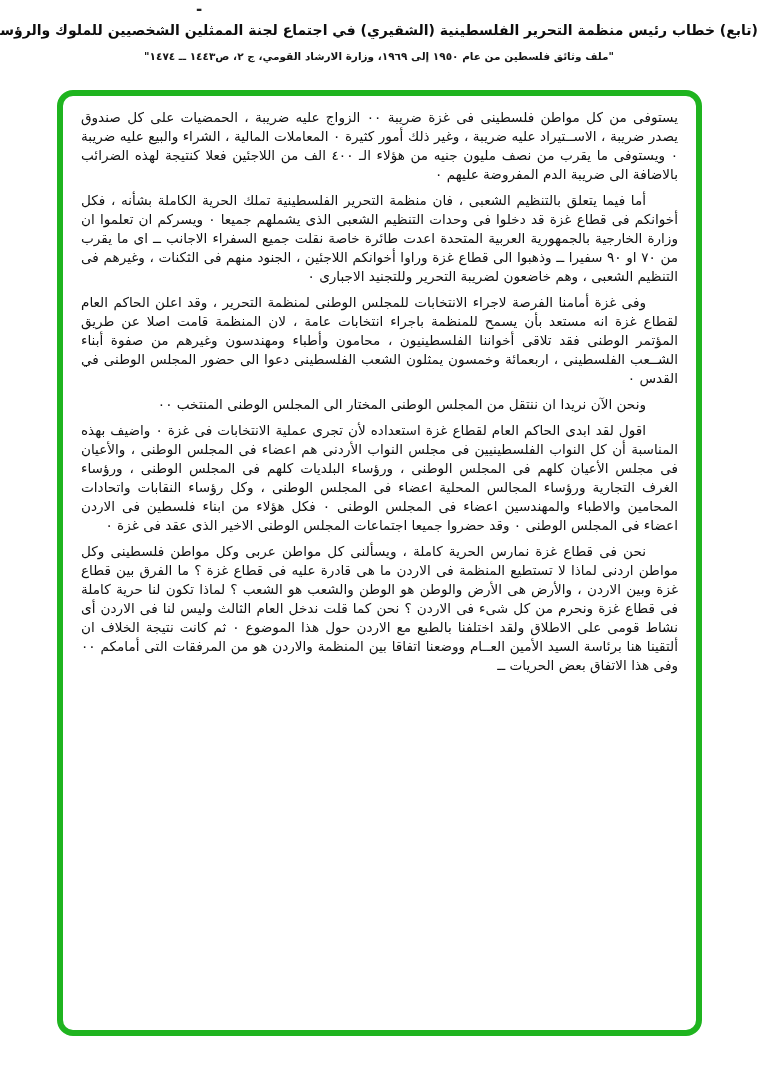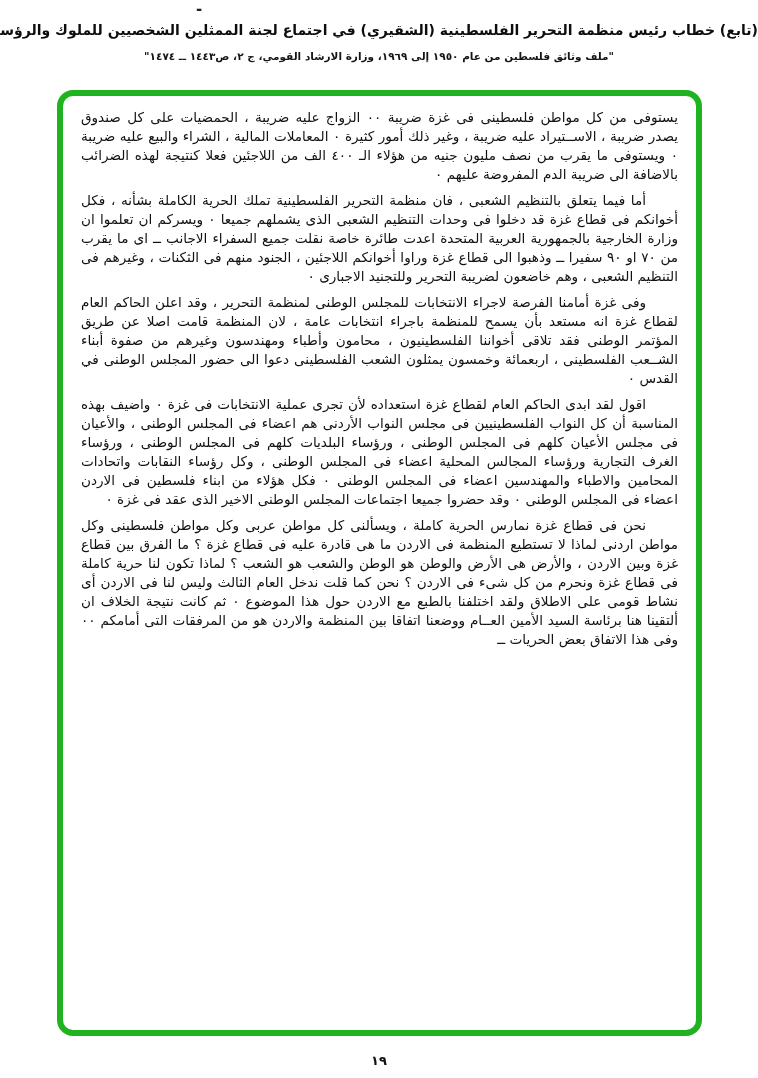--- a/index.html
+++ b/index.html
@@ -94,20 +94,20 @@
 
   <div class="header-title">(تابع) خطاب رئيس منظمة التحرير الفلسطينية (الشقيري) في اجتماع لجنة الممثلين الشخصيين للملوك والرؤساء العرب</div>
 
   <div class="header-source">"ملف وثائق فلسطين من عام ١٩٥٠ إلى ١٩٦٩، وزارة الارشاد القومي، ج ٢، ص١٤٤٣ ــ ١٤٧٤"</div>
 
   <div class="content-frame">
     <div class="content">
         <p class="para">يستوفى من كل مواطن فلسطينى فى غزة ضريبة ٠٠ الزواج عليه ضريبة ، الحمضيات على كل صندوق يصدر ضريبة ، الاســتيراد عليه ضريبة ، وغير ذلك أمور كثيرة ٠ المعاملات المالية ، الشراء والبيع عليه ضريبة ٠ ويستوفى ما يقرب من نصف مليون جنيه من هؤلاء الـ ٤٠٠ الف من اللاجئين فعلا كنتيجة لهذه الضرائب بالاضافة الى ضريبة الدم المفروضة عليهم ٠</p>
         <p class="para">أما فيما يتعلق بالتنظيم الشعبى ، فان منظمة التحرير الفلسطينية تملك الحرية الكاملة بشأنه ، فكل أخوانكم فى قطاع غزة قد دخلوا فى وحدات التنظيم الشعبى الذى يشملهم جميعا ٠ ويسركم ان تعلموا ان وزارة الخارجية بالجمهورية العربية المتحدة اعدت طائرة خاصة نقلت جميع السفراء الاجانب ــ اى ما يقرب من ٧٠ او ٩٠ سفيرا ــ وذهبوا الى قطاع غزة وراوا أخوانكم اللاجئين ، الجنود منهم فى الثكنات ، وغيرهم فى التنظيم الشعبى ، وهم خاضعون لضريبة التحرير وللتجنيد الاجبارى ٠</p>
         <p class="para">وفى غزة أمامنا الفرصة لاجراء الانتخابات للمجلس الوطنى لمنظمة التحرير ، وقد اعلن الحاكم العام لقطاع غزة انه مستعد بأن يسمح للمنظمة باجراء انتخابات عامة ، لان المنظمة قامت اصلا عن طريق المؤتمر الوطنى فقد تلاقى أخواننا الفلسطينيون ، محامون وأطباء ومهندسون وغيرهم من صفوة أبناء الشــعب الفلسطينى ، اربعمائة وخمسون يمثلون الشعب الفلسطينى دعوا الى حضور المجلس الوطنى في القدس ٠</p>
+        <p class="para">ونحن الآن نريدا ان ننتقل من المجلس الوطنى المختار الى المجلس الوطنى المنتخب ٠٠</p>
         <p class="para">اقول لقد ابدى الحاكم العام لقطاع غزة استعداده لأن تجرى عملية الانتخابات فى غزة ٠ واضيف بهذه المناسبة أن كل النواب الفلسطينيين فى مجلس النواب الأردنى هم اعضاء فى المجلس الوطنى ، والأعيان فى مجلس الأعيان كلهم فى المجلس الوطنى ، ورؤساء البلديات كلهم فى المجلس الوطنى ، ورؤساء الغرف التجارية ورؤساء المجالس المحلية اعضاء فى المجلس الوطنى ، وكل رؤساء النقابات واتحادات المحامين والاطباء والمهندسين اعضاء فى المجلس الوطنى ٠ فكل هؤلاء من ابناء فلسطين فى الاردن اعضاء فى المجلس الوطنى ٠ وقد حضروا جميعا اجتماعات المجلس الوطنى الاخير الذى عقد فى غزة ٠</p>
         <p class="para">نحن فى قطاع غزة نمارس الحرية كاملة ، ويسألنى كل مواطن عربى وكل مواطن فلسطينى وكل مواطن اردنى لماذا لا تستطيع المنظمة فى الاردن ما هى قادرة عليه فى قطاع غزة ؟ ما الفرق بين قطاع غزة وبين الاردن ، والأرض هى الأرض والوطن هو الوطن والشعب هو الشعب ؟ لماذا تكون لنا حرية كاملة فى قطاع غزة ونحرم من كل شىء فى الاردن ؟ نحن كما قلت ندخل العام الثالث وليس لنا فى الاردن أى نشاط قومى على الاطلاق ولقد اختلفنا بالطبع مع الاردن حول هذا الموضوع ٠ ثم كانت نتيجة الخلاف ان ألتقينا هنا برئاسة السيد الأمين العــام ووضعنا اتفاقا بين المنظمة والاردن هو من المرفقات التى أمامكم ٠٠ وفى هذا الاتفاق بعض الحريات ــ</p>
       </div>
   </div>
 
-  <div class="page-number">١٩</div>
 
 </div>
 
 </body></html>

